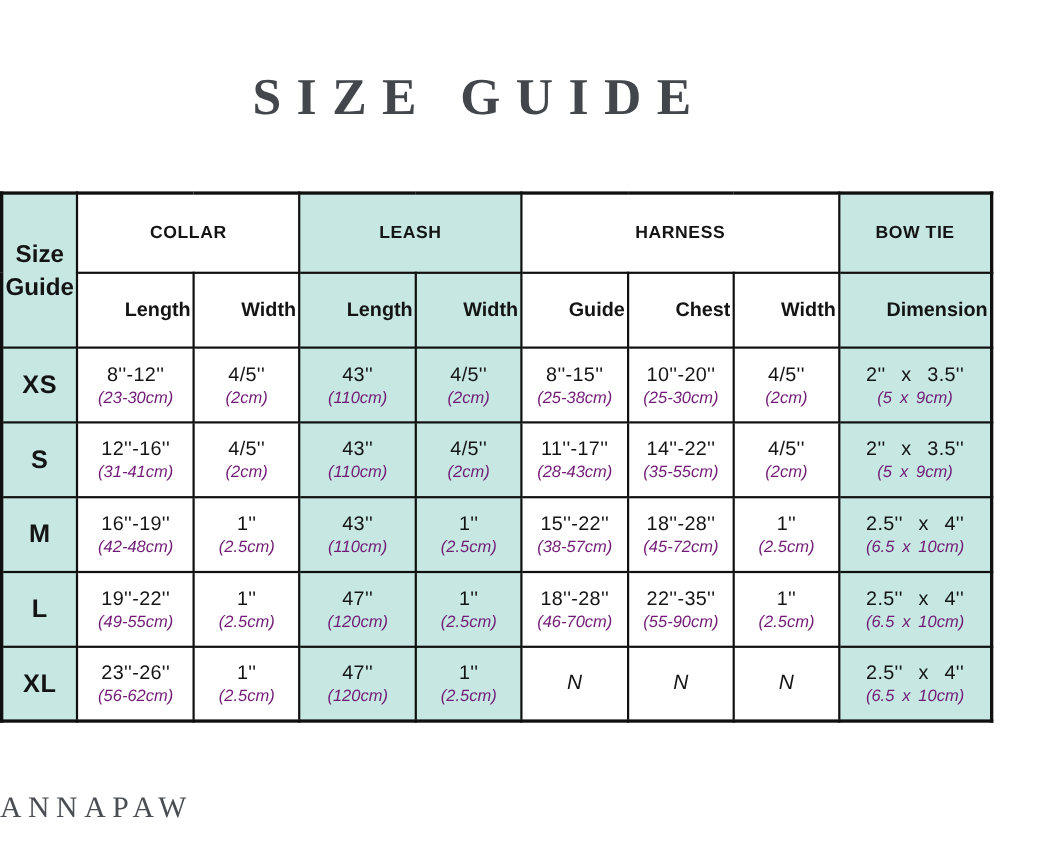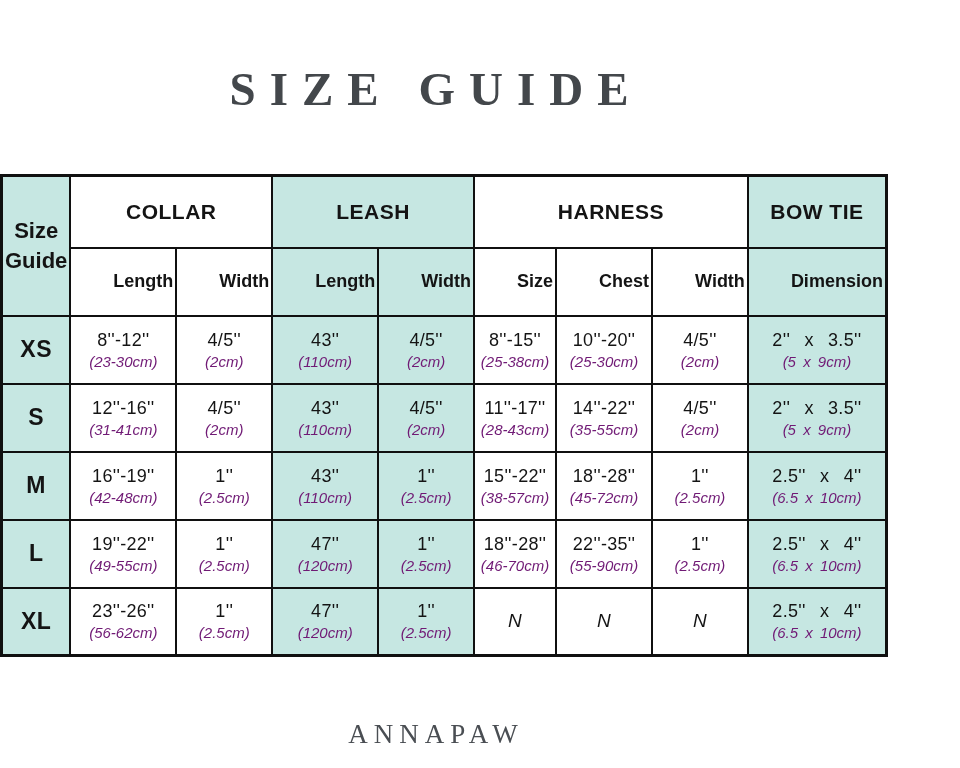--- a/index.html
+++ b/index.html
@@ -39,21 +39,21 @@
   tr.group-row th { height: 72px; }
   tr.sub-row th { height: 68px; padding-left: 42px; }
   tbody tr { height: 68px; margin-top: 28px; }
 
   th.corner {
     font-size: 22px;
     font-weight: 700;
     line-height: 1.35;
   }
   th.group {
-    font-size: 21px;
+    font-size: 16px;
     font-weight: 700;
     letter-spacing: 0.5px;
   }
   th.sub {
     font-size: 18px;
     font-weight: 700;
   }
   th.size-cell {
     font-size: 23px;
     font-weight: 700;
@@ -73,21 +73,20 @@
   .bowtie .cm  { word-spacing: 3px; text-align: center; }
   .na {
     font-style: italic;
     font-size: 19px;
   }
 
   .brand {
     position: absolute;
     left: 0; right: 0;
     bottom: 18px;
-    text-align: center;
     font-family: "Liberation Serif", serif;
     font-size: 27px;
     letter-spacing: 6px;
     color: #4a4e53;
     white-space: nowrap;
   }
 </style>
 </head>
 <body>
 
@@ -113,21 +112,21 @@
         <th class="group" colspan="2">COLLAR</th>
         <th class="group tint" colspan="2">LEASH</th>
         <th class="group" colspan="3">HARNESS</th>
         <th class="group tint">BOW TIE</th>
       </tr>
       <tr class="sub-row">
         <th class="sub">Length</th>
         <th class="sub">Width</th>
         <th class="sub tint">Length</th>
         <th class="sub tint">Width</th>
-        <th class="sub">Size</th>
+        <th class="sub">Guide</th>
         <th class="sub">Chest</th>
         <th class="sub">Width</th>
         <th class="sub tint">Dimension</th>
       </tr>
     </thead>
     <tbody>
         <tr>
           <th class="size-cell tint">XS</th>
           <td class="data-cell">
             <div class="inch">8''-12''</div>

